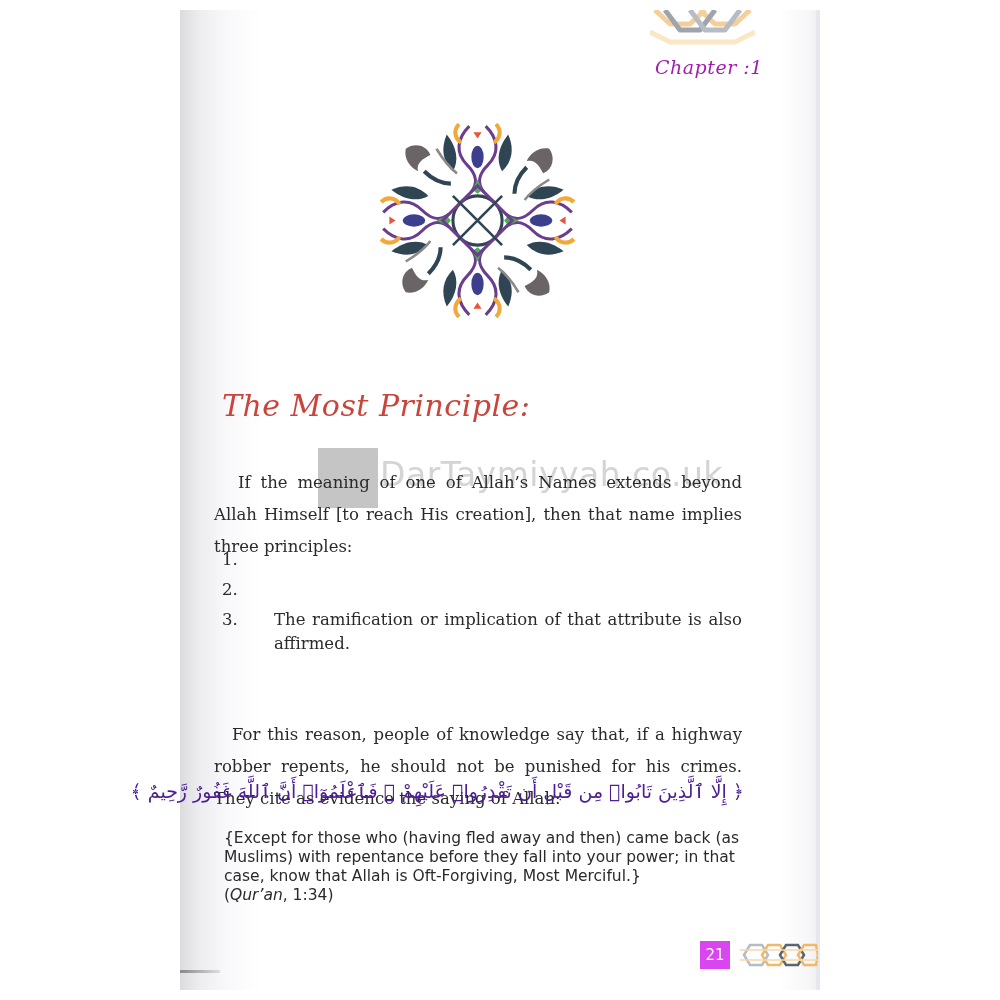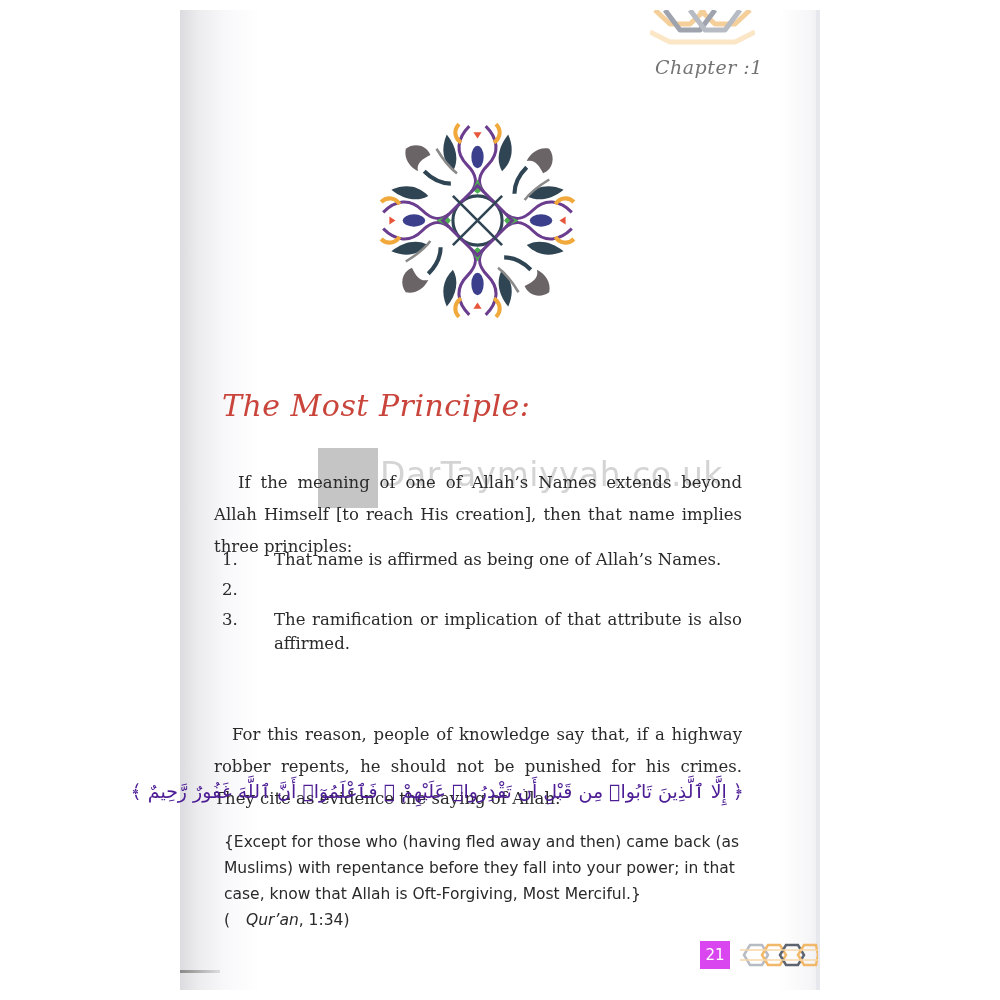--- a/index.html
+++ b/index.html
@@ -3,33 +3,33 @@
 <meta charset="utf-8">
 <style>
   html, body { margin:0; padding:0; }
   body { width:1000px; height:1000px; background:#ffffff; position:relative; overflow:hidden; font-family:"DejaVu Serif", serif; }
   .page {
     position:absolute; left:180px; top:10px; width:640px; height:980px;
     background:linear-gradient(to right, #dcdce0 0px, #ececef 18px, #f8f8fa 45px, #ffffff 80px, #ffffff 600px, #f6f6f8 630px, #eeeef2 640px);
   }
   .page-right-edge { position:absolute; left:816px; top:10px; width:4px; height:980px; background:#e6e8ee; }
   .top-ornament { position:absolute; left:650px; top:10px; width:105px; height:35px; }
-  .chapter-label { position:absolute; left:655px; top:56px; font-family:"DejaVu Serif", serif; font-style:italic; font-size:19px; color:#737373; letter-spacing:0.5px; }
+  .chapter-label { position:absolute; left:655px; top:56px; font-family:"DejaVu Serif", serif; font-style:italic; font-size:19px; color:#a21caf; letter-spacing:0.5px; }
   .medallion { position:absolute; left:375px; top:118px; width:205px; height:205px; }
   .section-title { position:absolute; left:222px; top:388px; font-family:"DejaVu Serif", serif; font-style:italic; font-size:30px; color:#c9443a; letter-spacing:0.5px; }
   .body-text { position:absolute; left:214px; width:528px; font-family:"DejaVu Serif", serif; font-size:16.5px; color:#2a2a2a; line-height:32px; text-align:justify; }
   .para1 { top:467px; text-indent:24px; }
   .list { position:absolute; left:214px; top:548px; width:528px; font-family:"DejaVu Serif", serif; font-size:16.5px; color:#2a2a2a; line-height:24px; }
   .list-item { display:flex; margin-bottom:6px; }
   .list-num { width:52px; padding-left:8px; flex-shrink:0; }
   .list-text { flex:1; text-align:justify; }
   .para2 { top:719px; text-indent:18px; }
   .arabic { position:absolute; left:232px; top:780px; width:512px; direction:rtl; text-align:center; font-family:"DejaVu Sans", sans-serif; font-size:19px; color:#4c1d95; white-space:nowrap; }
-  .translation { position:absolute; left:224px; top:829px; width:520px; font-family:"DejaVu Sans", sans-serif; font-size:15.5px; color:#2a2a2a; line-height:26px; }
-  .translation em { font-style:italic;margin-left:16px; }
+  .translation { position:absolute; left:224px; top:829px; width:520px; font-family:"DejaVu Sans", sans-serif; font-size:15.5px; color:#2a2a2a; line-height:19px; }
+  .translation em { font-style:italic; }
   .page-number { position:absolute; left:700px; top:941px; width:30px; height:28px; background:#d946ef; color:#ffffff; font-family:"DejaVu Sans", sans-serif; font-size:15px; display:flex; align-items:center; justify-content:center; }
   .bottom-ornament { position:absolute; left:740px; top:940px; width:78px; height:30px; }
   .watermark { position:absolute; left:318px; top:448px; width:60px; height:60px; background:rgba(150,150,150,0.55); }
   .watermark-text { position:absolute; left:380px; top:455px; font-family:"DejaVu Sans", sans-serif; font-size:33px; color:rgba(160,160,160,0.45); letter-spacing:0.5px; white-space:nowrap; }
   .spine-shadow { position:absolute; left:180px; top:970px; width:40px; height:3px; background:linear-gradient(to right,#888,#ddd); }
 </style>
 </head>
 <body>
 
 <div class="page"></div>
@@ -75,21 +75,20 @@
 <div class="section-title">The Most Principle:</div>
 
 <div class="watermark"></div>
 <div class="watermark-text">DarTaymiyyah.co.uk</div>
 
 <div class="body-text para1">If the meaning of one of Allah’s Names extends beyond Allah Himself [to reach His creation], then that name implies three principles:</div>
 
 <div class="list">
   <div class="list-item">
     <span class="list-num">1.</span>
-    <span class="list-text">That name is affirmed as being one of Allah’s Names.</span>
   </div>
   <div class="list-item">
     <span class="list-num">2.</span>
   </div>
   <div class="list-item">
     <span class="list-num">3.</span>
     <span class="list-text">The ramification or implication of that attribute is also affirmed.</span>
   </div>
 </div>
 

